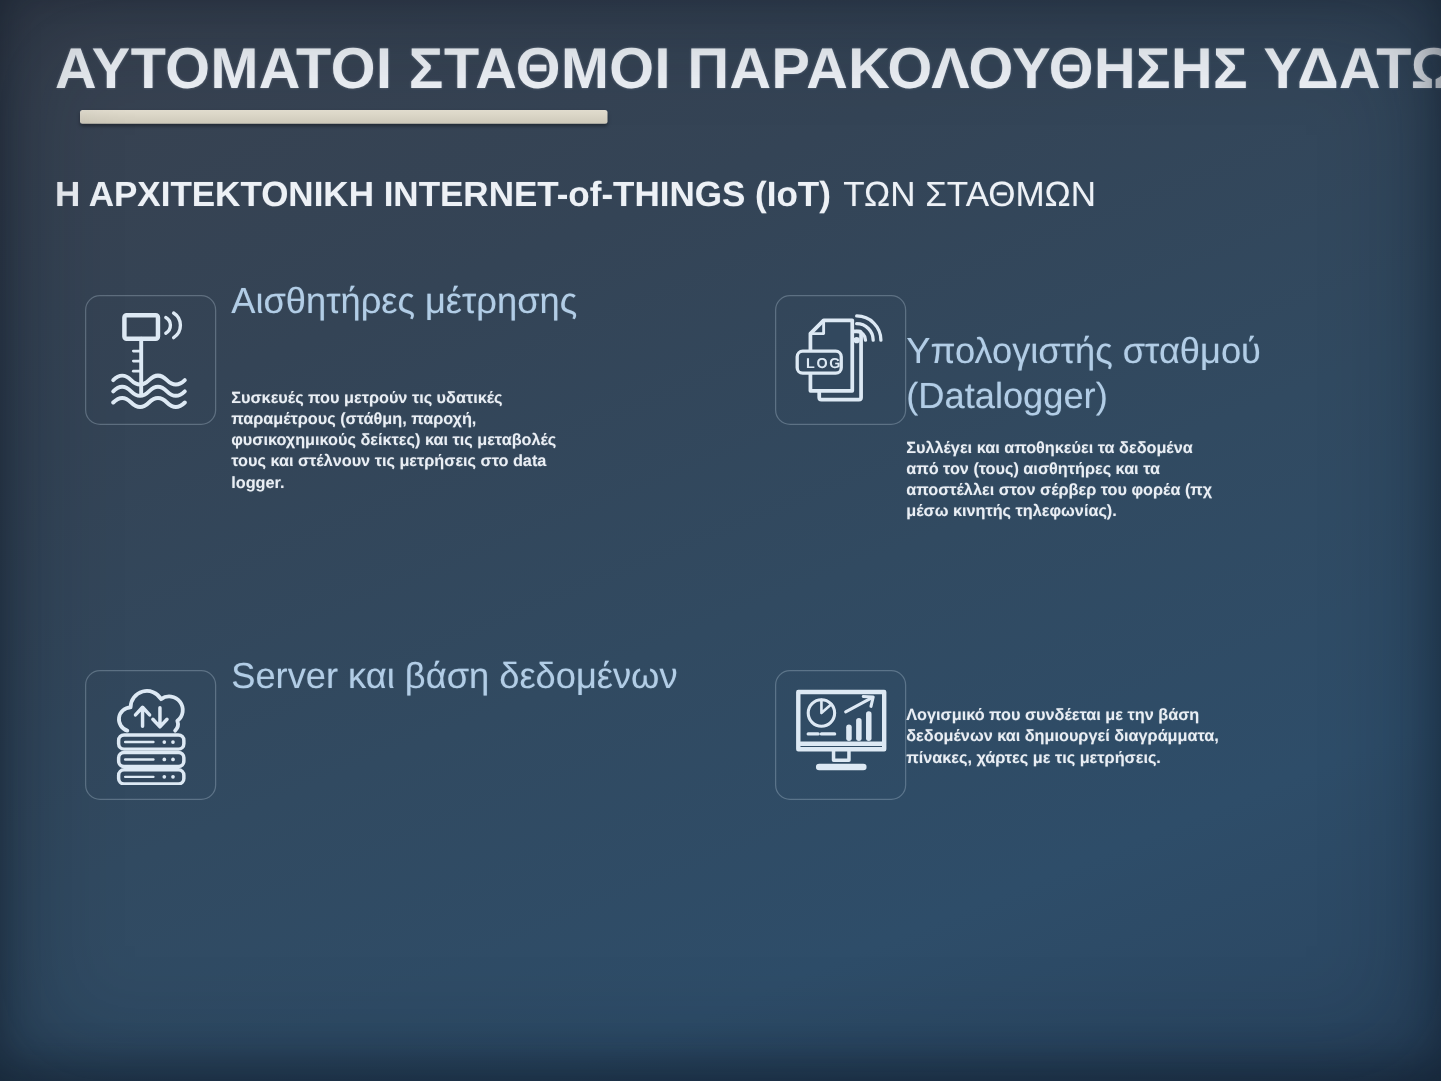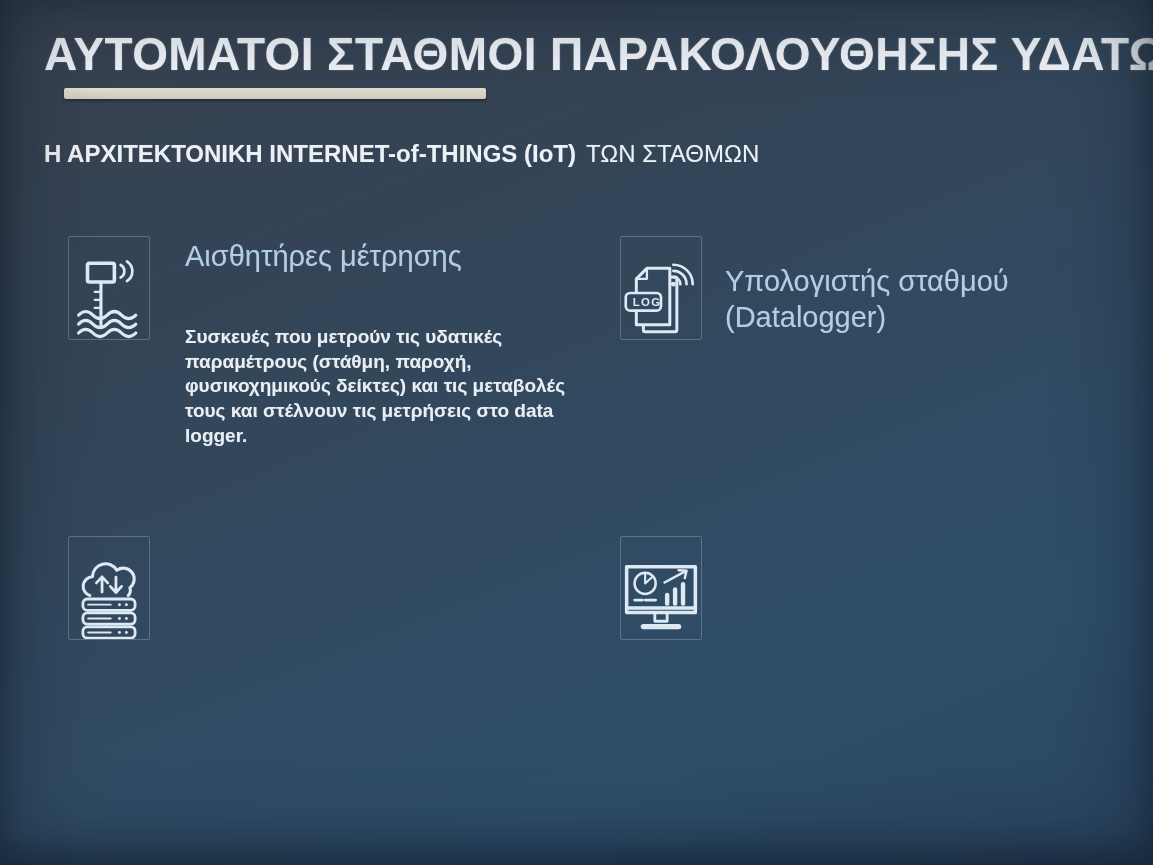--- a/index.html
+++ b/index.html
@@ -36,73 +36,73 @@
     position: absolute;
     left: 64px; top: 88px;
     width: 422px; height: 11px;
     background: linear-gradient(180deg, #e3ded0, #cfcaba);
     border-radius: 2px;
     box-shadow: 0 2px 3px rgba(0,0,0,0.35);
   }
   .subtitle {
     position: absolute;
     left: 44px; top: 140px;
-    font-size: 24px;
+    font-size: 28px;
     color: #edf1f6;
     white-space: nowrap;
     text-shadow: 0 0 1px rgba(220,230,245,0.3);
   }
   .subtitle .bold { font-weight: bold; }
   .subtitle .regular { font-weight: normal; margin-left: 10px; }
 
   .feature { position: absolute; }
   .f1 { left: 68px;  top: 224px; width: 540px; }
   .f2 { left: 620px; top: 224px; width: 510px; }
   .f3 { left: 68px;  top: 524px; width: 540px; }
   .f4 { left: 620px; top: 524px; width: 510px; }
 
   .icon-box {
     position: absolute;
     left: 0; top: 12px;
-    width: 82px; height: 104px;
+    width: 105px; height: 104px;
     border: 1px solid rgba(205, 222, 238, 0.28);
-    border-radius: 2px;
-    display: flex; align-items: flex-end; justify-content: center;
+    border-radius: 12px;
+    display: flex; align-items: center; justify-content: center;
   }
   .icon-box svg { display: block; }
   .icon-stroke {
     fill: none;
     stroke: #dde9f4;
     stroke-linecap: round;
     stroke-linejoin: round;
   }
   .icon-fill { fill: #dde9f4; stroke: none; }
   .icon-occlude { fill: #32485e; stroke: #dde9f4; stroke-linejoin: round; }
   .log-text {
     fill: #dde9f4;
     font-family: "Liberation Sans", sans-serif;
     font-size: 13px;
     font-weight: bold;
     letter-spacing: 1.5px;
   }
 
   .feature .text-block { position: absolute; top: 0; }
-  .f1 .text-block, .f3 .text-block { left: 117px; width: 480px; margin-top: 15px; }
+  .f1 .text-block, .f3 .text-block { left: 117px; width: 480px; }
   .f2 .text-block, .f4 .text-block { left: 105px; width: 380px; margin-top: 40px; }
 
   .feature-heading {
     font-size: 29px;
     font-weight: 400;
     color: #b2cde6;
     line-height: 1.24;
     height: 86px;
     text-shadow: 0 0 1px rgba(178,205,230,0.35);
   }
   .feature-body {
-    font-size: 19px;
+    font-size: 13px;
     font-weight: bold;
     color: #e9eef4;
     line-height: 1.3;
     text-shadow: 0 0 1px rgba(233,238,244,0.3);
   }
 </style>
 </head>
 <body>
 
 <div class="slide">
@@ -144,20 +144,21 @@
         <circle class="icon-fill" cx="56" cy="26" r="2.8"></circle>
         <path class="icon-stroke" d="M56 18 a8 8 0 0 1 8 8" stroke-width="3"></path>
         <path class="icon-stroke" d="M56 11 a15 15 0 0 1 15 15" stroke-width="3"></path>
         <path class="icon-stroke" d="M56 4 a22 22 0 0 1 22 22" stroke-width="3"></path>
         <rect class="icon-occlude" x="2" y="36" width="40" height="20" rx="5" stroke-width="3"></rect>
         <text class="log-text" x="10" y="51">LOG</text>
       </svg>
     </div>
     <div class="text-block">
       <div class="feature-heading">Υπολογιστής σταθμού<br>(Datalogger)</div>
+      <div class="feature-body">Συλλέγει και αποθηκεύει τα δεδομένα<br>από τον (τους) αισθητήρες και τα<br>αποστέλλει στον σέρβερ του φορέα (πχ<br>μέσω κινητής τηλεφωνίας).</div>
     </div>
   </div>
 
   <div class="feature f3">
     <div class="icon-box">
       <svg viewBox="0 0 80 92" width="70" height="80" aria-hidden="true">
         <path class="icon-stroke" d="M18 42 A11 11 0 0 1 21 20.5 A15 15 0 0 1 49 13 A12 12 0 0 1 64 33 A8.5 8.5 0 0 1 62 42" stroke-width="3.5"></path>
         <path class="icon-stroke" d="M32 38 V21 M25.5 27.5 L32 20.5 L38.5 27.5" stroke-width="3.2"></path>
         <path class="icon-stroke" d="M48 21 V38 M41.5 31.5 L48 38.5 L54.5 31.5" stroke-width="3.2"></path>
         <rect class="icon-occlude" x="10" y="46" width="60" height="13" rx="5" stroke-width="3.2"></rect>
@@ -168,20 +169,21 @@
           <circle class="icon-fill" cx="60" cy="52.5" r="1.7"></circle>
         <line class="icon-stroke" x1="16" y1="68.5" x2="42" y2="68.5" stroke-width="2.2"></line>
         <circle class="icon-fill" cx="52" cy="68.5" r="1.7"></circle>
           <circle class="icon-fill" cx="60" cy="68.5" r="1.7"></circle>
         <line class="icon-stroke" x1="16" y1="84.5" x2="42" y2="84.5" stroke-width="2.2"></line>
         <circle class="icon-fill" cx="52" cy="84.5" r="1.7"></circle>
           <circle class="icon-fill" cx="60" cy="84.5" r="1.7"></circle>
       </svg>
     </div>
     <div class="text-block">
+      <div class="feature-heading">Server και βάση δεδομένων</div>
     </div>
   </div>
 
   <div class="feature f4">
     <div class="icon-box">
       <svg viewBox="0 0 84 86" width="74" height="76" aria-hidden="true">
         <rect class="icon-stroke" x="3" y="4" width="78" height="52" stroke-width="4"></rect>
         <line class="icon-stroke" x1="5" y1="51" x2="79" y2="51" stroke-width="4"></line>
         <circle class="icon-stroke" cx="24" cy="23" r="12" stroke-width="2.8"></circle>
         <path class="icon-stroke" d="M24 23 V11 M24 23 L33 15" stroke-width="2.4"></path>
@@ -189,16 +191,17 @@
         <line class="icon-stroke" x1="49" y1="46" x2="49" y2="36" stroke-width="5"></line>
         <line class="icon-stroke" x1="58" y1="46" x2="58" y2="30" stroke-width="5"></line>
         <line class="icon-stroke" x1="67" y1="46" x2="67" y2="24" stroke-width="5"></line>
         <path class="icon-stroke" d="M46 22 L70 9" stroke-width="2.8"></path>
         <path class="icon-stroke" d="M62 8 L71 8.5 L69 17" stroke-width="2.8"></path>
         <rect class="icon-stroke" x="35" y="56" width="14" height="10" stroke-width="3.2"></rect>
         <line class="icon-stroke" x1="22" y1="72" x2="62" y2="72" stroke-width="6"></line>
       </svg>
     </div>
     <div class="text-block">
+      <div class="feature-body">Λογισμικό που συνδέεται με την βάση<br>δεδομένων και δημιουργεί διαγράμματα,<br>πίνακες, χάρτες με τις μετρήσεις.</div>
     </div>
   </div>
 
 </div>
 
 </body></html>

